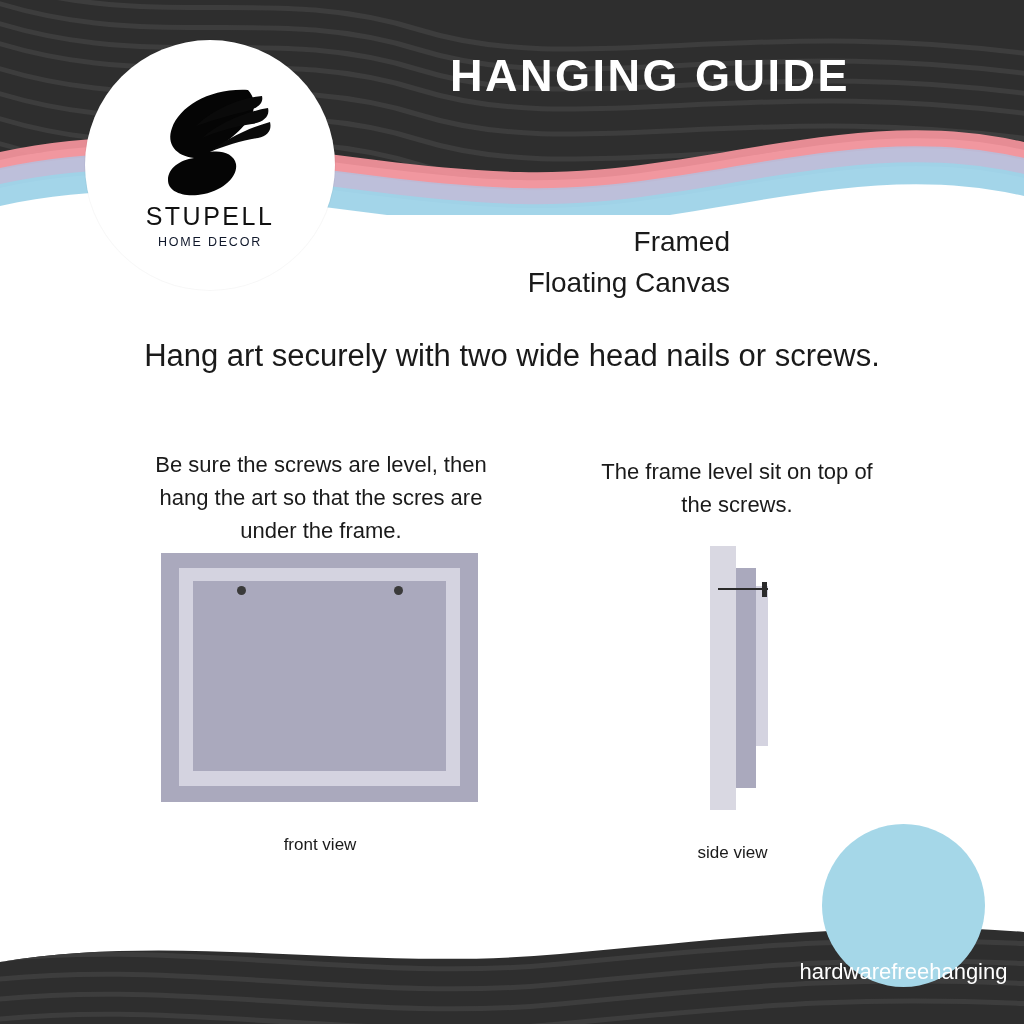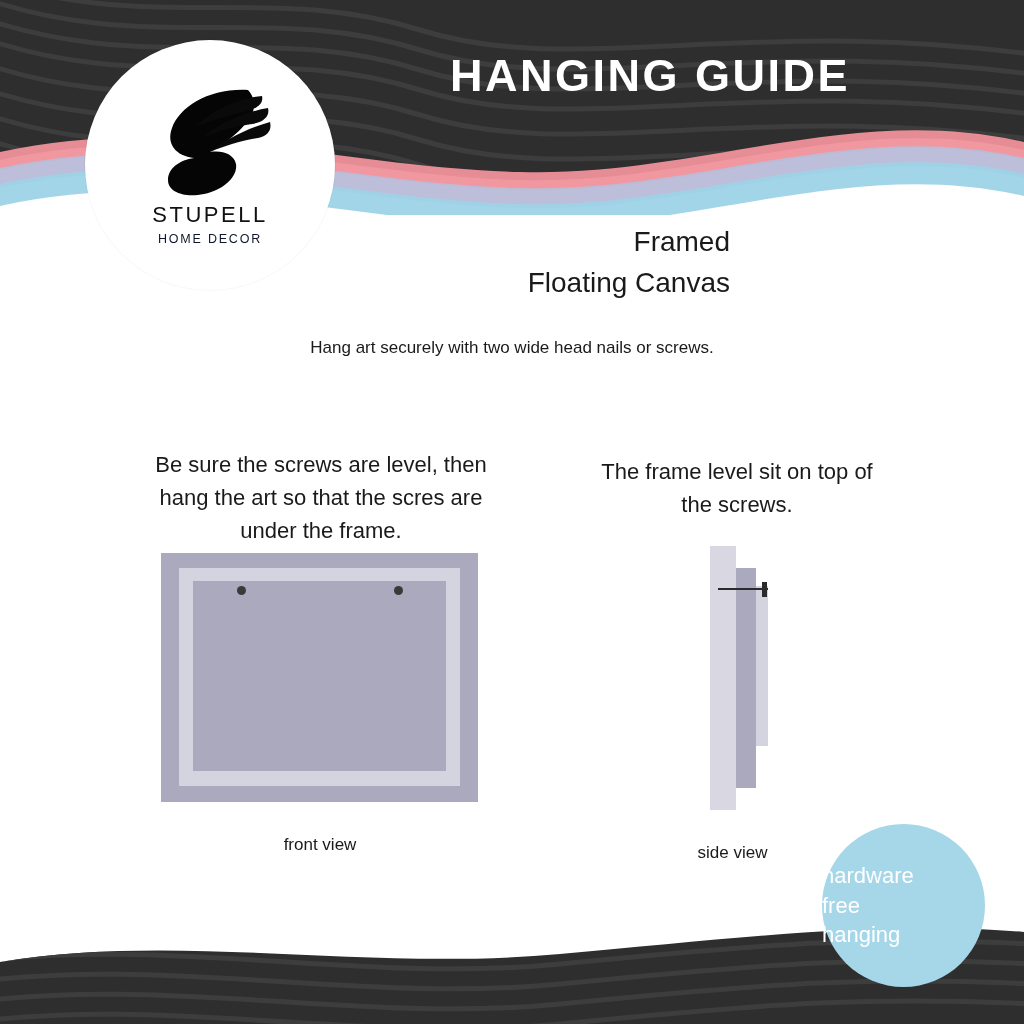--- a/index.html
+++ b/index.html
@@ -56,21 +56,21 @@
     align-items: center;
     justify-content: flex-start;
     box-shadow: 0 0 0 1px rgba(0,0,0,0.03);
   }
   #logo-mark {
     margin-top: 42px;
     width: 140px;
     height: 118px;
   }
   #logo-name {
-    font-size: 22px;
+    font-size: 25px;
     letter-spacing: 2.5px;
     color: #111111;
     font-weight: 500;
     margin-top: 2px;
   }
   #logo-sub {
     font-size: 12.5px;
     letter-spacing: 1.8px;
     color: #0f172a;
     margin-top: 4px;
@@ -90,21 +90,21 @@
   }
 
   
   #instruction {
     position: absolute;
     left: 62px;
     top: 338px;
     width: 900px;
     text-align: center;
     color: #1a1a1a;
-    font-size: 17px;
+    font-size: 31px;
     font-weight: 400;
   }
 
   
   .caption {
     position: absolute;
     text-align: center;
     color: #1a1a1a;
     font-size: 22px;
     line-height: 1.5;
@@ -182,22 +182,22 @@
   
   #hardware-badge {
     position: absolute;
     left: 822px;
     top: 824px;
     width: 163px;
     height: 163px;
     border-radius: 50%;
     background: #a5d7e8;
     display: flex;
-    flex-direction: column;
-    align-items: flex-start;
+    flex-direction: row;
+    align-items: flex-end;
     justify-content: center;
     color: #ffffff;
     font-size: 22px;
     line-height: 1.35;
     text-align: center;
   }
 </style>
 </head>
 <body>
 

